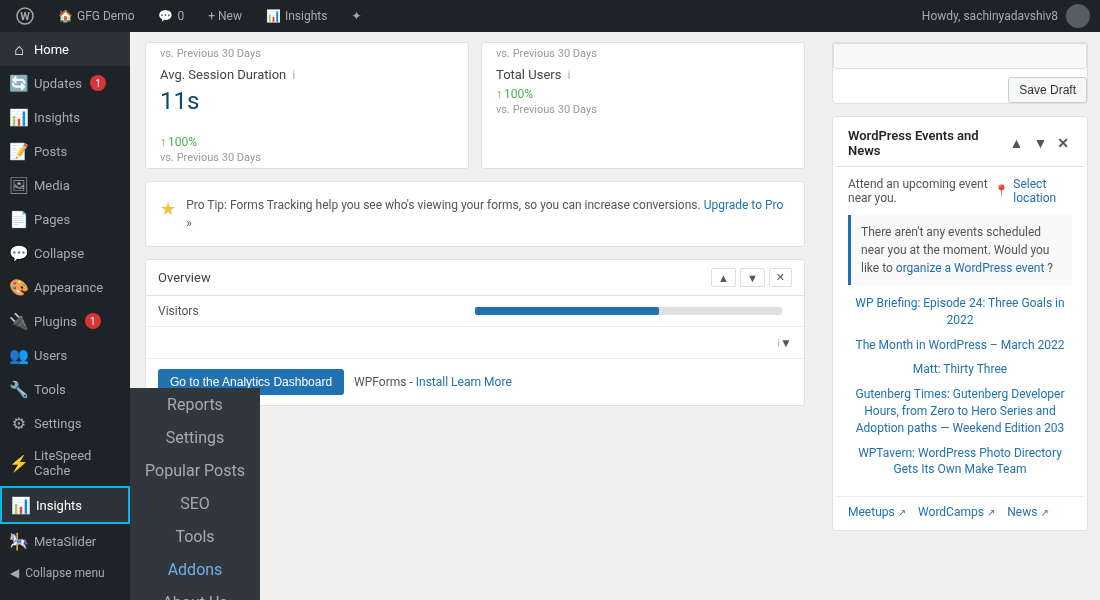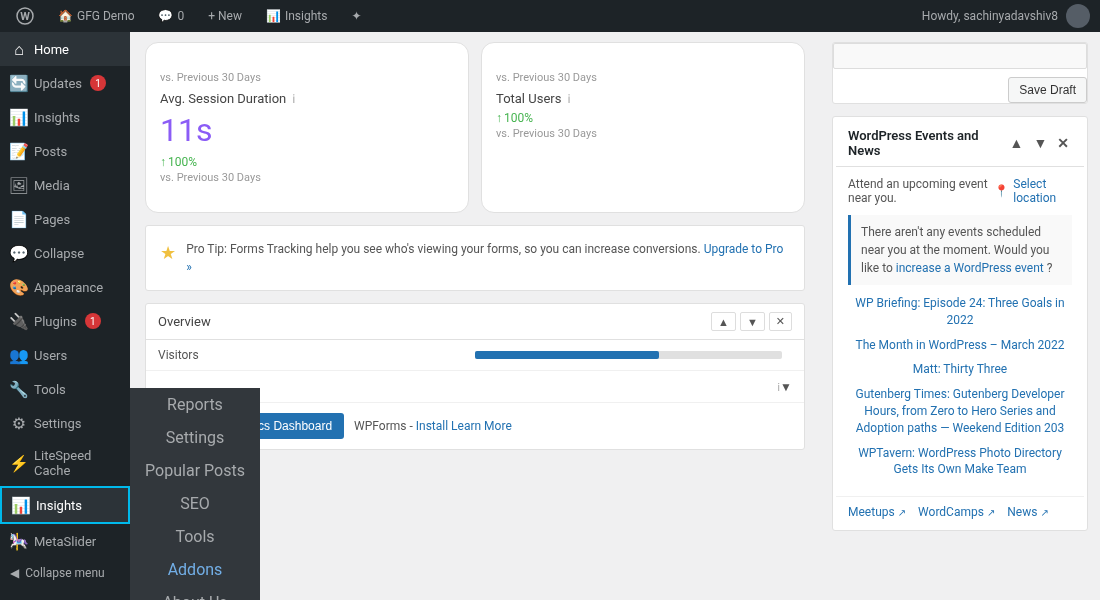--- a/index.html
+++ b/index.html
@@ -88,29 +88,29 @@
 
     
     .stats-row {
       display: flex;
       gap: 12px;
       margin-bottom: 12px;
     }
     .stat-card {
       background: #fff;
       border: 1px solid #e0e0e0;
-      border-radius: 13px;
-      padding: 28px 14px;
+      border-radius: 3px;
+      padding: 4px 14px;
       flex: 1;
       min-width: 0;
     }
     .stat-vs { font-size: 11px; color: #999; margin-bottom: 6px; }
     .stat-title { font-size: 13px; color: #444; margin-bottom: 4px; display: flex; align-items: center; gap: 6px; }
     .stat-info-icon { color: #aaa; font-size: 12px; cursor: pointer; }
-    .stat-value { font-size: 32px; font-weight: 400; color: #8b5cf6; margin-bottom: 6px; }
+    .stat-value { font-size: 24px; font-weight: 400; color: #0c4a6e; margin-bottom: 20px; }
     .stat-change { font-size: 12px; color: #46b450; display: flex; align-items: center; gap: 2px; }
     .stat-change-arrow { color: #46b450; }
     .stat-vs-bottom { font-size: 11px; color: #999; margin-top: 2px; }
 
     
     .pro-tip {
       background: #fff;
       border: 1px solid #e0e0e0;
       border-radius: 3px;
       padding: 14px;
@@ -474,21 +474,21 @@
           </div>
         </div>
         <div class="events-body">
           <div class="events-location">
             <span>Attend an upcoming event near you.</span>
             <span>📍</span>
             <a class="location-link">Select location</a>
           </div>
           <div class="events-notice">
             <span>There aren't any events scheduled near you at the moment. Would you like to</span>
-            <a>increase a WordPress event</a>
+            <a>organize a WordPress event</a>
             <span>?</span>
           </div>
           <a class="news-link">WP Briefing: Episode 24: Three Goals in 2022</a>
           <a class="news-link">The Month in WordPress – March 2022</a>
           <a class="news-link">Matt: Thirty Three</a>
           <a class="news-link long">Gutenberg Times: Gutenberg Developer Hours, from Zero to Hero Series and Adoption paths — Weekend Edition 203</a>
           <a class="news-link">WPTavern: WordPress Photo Directory Gets Its Own Make Team</a>
         </div>
         <div class="events-footer">
           <a class="footer-link">

